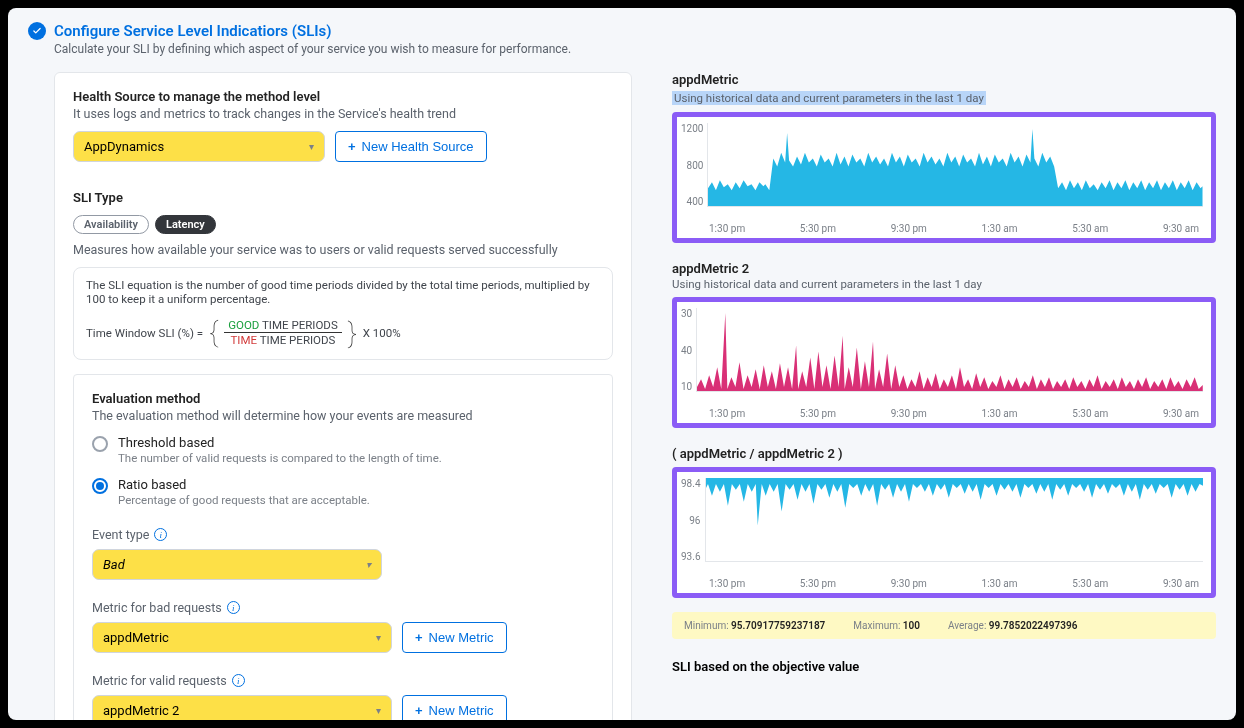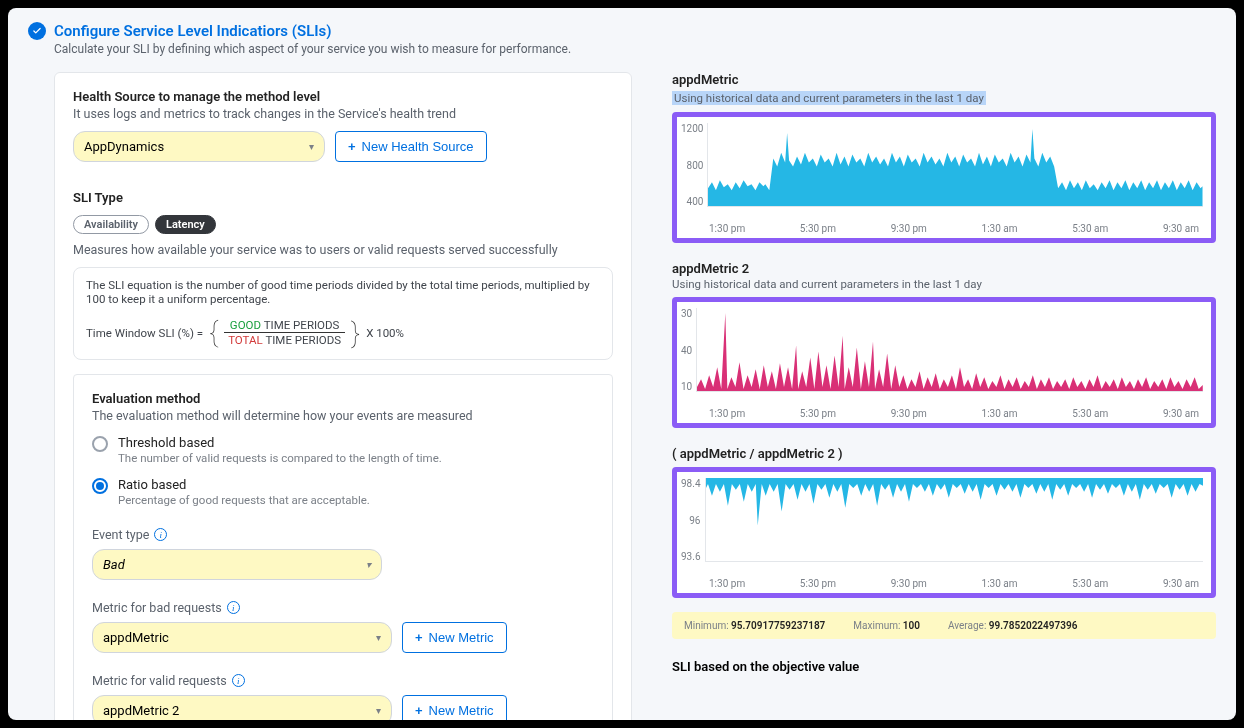--- a/index.html
+++ b/index.html
@@ -11,21 +11,21 @@
   .check-icon svg { width: 10px; height: 10px; }
   .heading-title { color: #0070e0; font-weight: 600; font-size: 15px; }
   .heading-sub { color: #5b626c; font-size: 12px; padding-left: 26px; margin-top: 2px; }
   .content-row { display: flex; gap: 40px; margin-top: 16px; padding-left: 26px; }
   .col-left { flex: 0 0 578px; }
   .col-right { flex: 1; }
   .card { background: #fff; border: 1px solid #e3e6ea; border-radius: 6px; padding: 16px 18px; }
   .label-strong { font-weight: 600; font-size: 13px; color: #222; }
   .sub-desc { color: #5b626c; font-size: 12.5px; margin-top: 2px; }
   .input-row { display: flex; gap: 10px; margin-top: 10px; align-items: center; }
-  .select { flex: 1; border: 1px solid #d0d5dd; border-radius: 12px; padding: 7px 10px; font-size: 13px; background: #fef9c3; display: flex; align-items: center; justify-content: space-between; cursor: pointer; }
+  .select { flex: 1; border: 1px solid #d0d5dd; border-radius: 7px; padding: 7px 10px; font-size: 13px; background: #fde047; display: flex; align-items: center; justify-content: space-between; cursor: pointer; }
   .select .chev { color: #7b8088; font-size: 10px; }
   .btn-outline { border: 1px solid #0070e0; color: #0070e0; background: #fff; border-radius: 4px; padding: 7px 12px; font-size: 13px; font-weight: 500; cursor: pointer; display: flex; align-items: center; gap: 6px; }
   .btn-outline .plus { font-weight: 700; }
   .section-gap { margin-top: 28px; }
   .pill-row { display: flex; gap: 6px; margin-top: 10px; }
   .pill { border-radius: 12px; padding: 2px 10px; font-size: 11px; font-weight: 600; border: 1px solid #9299a4; color: #5b626c; cursor: pointer; }
   .pill.active { background: #33363b; color: #fff; border-color: #33363b; }
   .sli-desc-box { border: 1px solid #e3e6ea; border-radius: 8px; padding: 10px 12px; margin-top: 10px; font-size: 11.5px; color: #40454c; }
   .formula { display: flex; align-items: center; gap: 6px; margin-top: 10px; font-size: 11.5px; }
   .frac-brace { font-size: 28px; color: #333; font-weight: 100; }
@@ -102,21 +102,21 @@
               <div class="pill active">Latency</div>
             </div>
             <div class="sub-desc" style="margin-top:8px">Measures how available your service was to users or valid requests served successfully</div>
             <div class="sli-desc-box">
               <div>The SLI equation is the number of good time periods divided by the total time periods, multiplied by 100 to keep it a uniform percentage.</div>
               <div class="formula">
                 <span>Time Window SLI (%) =</span>
                 <span class="frac-brace">{</span>
                 <span class="frac">
                   <span class="top"><span class="good-txt">GOOD</span><span> TIME PERIODS</span></span>
-                  <span class="bot"><span class="total-txt">TOTAL</span><span> TIME PERIODS</span></span>
+                  <span class="bot"><span class="total-txt">TIME</span><span> TIME PERIODS</span></span>
                 </span>
                 <span class="frac-brace">}</span>
                 <span>X 100%</span>
               </div>
             </div>
 
             <div class="eval-card">
               <div class="label-strong">Evaluation method</div>
               <div class="sub-desc">The evaluation method will determine how your events are measured</div>
 

